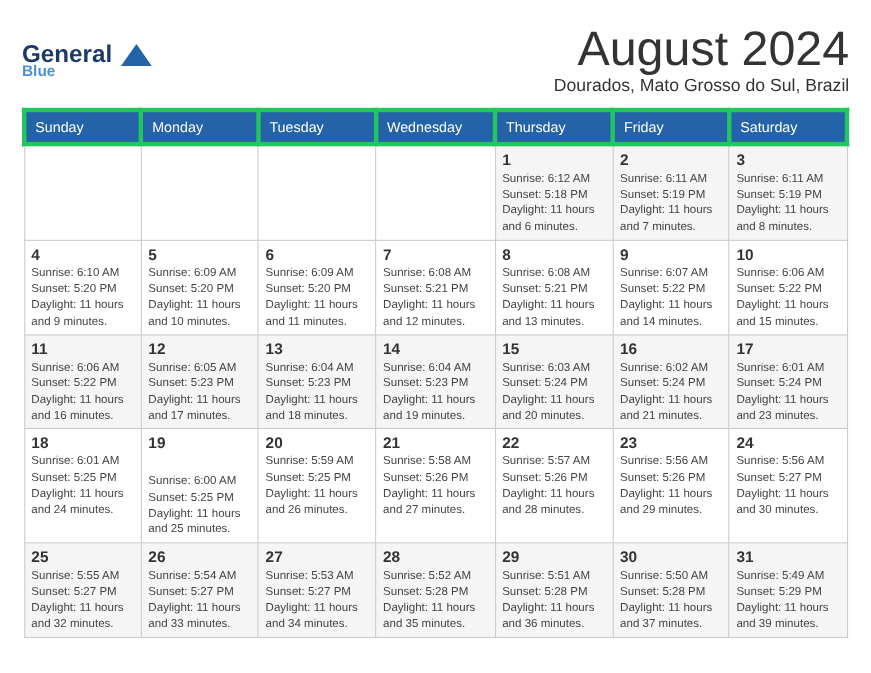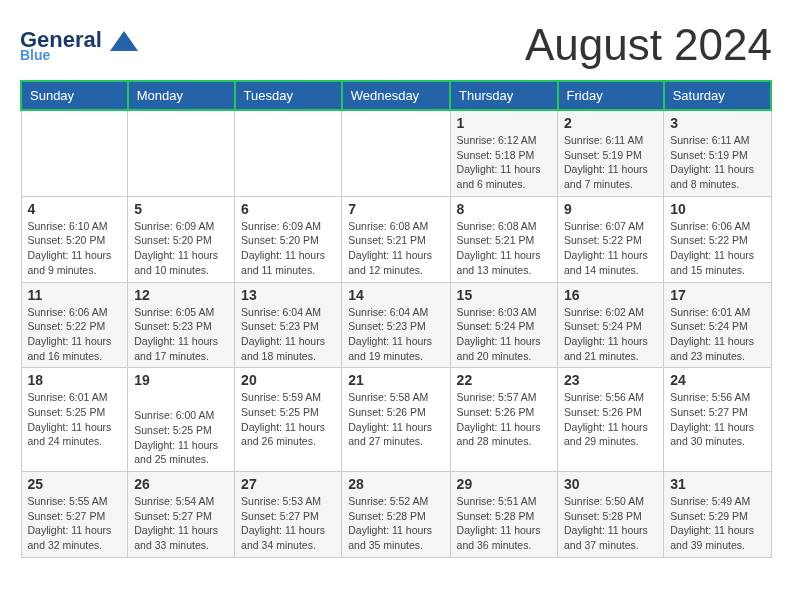--- a/index.html
+++ b/index.html
@@ -37,21 +37,21 @@
       border-collapse: collapse;
       font-size: 11px;
     }
     thead th {
       background: #2563a8;
       color: #fff;
       text-align: left;
       padding: 6px 8px;
       font-size: 13px;
       font-weight: normal;
-      border: 2px solid #22c55e;
+      border: 4px solid #22c55e;
     }
     tbody td {
       border: 1px solid #ccc;
       vertical-align: top;
       padding: 4px 6px;
       width: 110px;
       min-height: 90px;
       background: #fff;
     }
     tbody tr:nth-child(odd) td {
@@ -85,20 +85,21 @@
             <polygon points="0,20 14,0 28,20" fill="#2563a8"></polygon>
           </svg>
         </div>
         <div style="font-size:22px; font-weight:bold; color:#4a90d9; margin-top:2px; margin-left:2px;"></div>
       </div>
       <div style="font-size:14px; font-weight:bold; color:#4a90d9; line-height:1; margin-top:-4px;">Blue</div>
     </div>
   </div>
   <div class="title-area">
     <div class="month-year">August 2024</div>
+    <div class="location">Dourados, Mato Grosso do Sul, Brazil</div>
   </div>
 </div>
 
 <table>
   <thead>
     <tr>
     <th>Sunday</th>
         <th>Monday</th>
         <th>Tuesday</th>
         <th>Wednesday</th>

